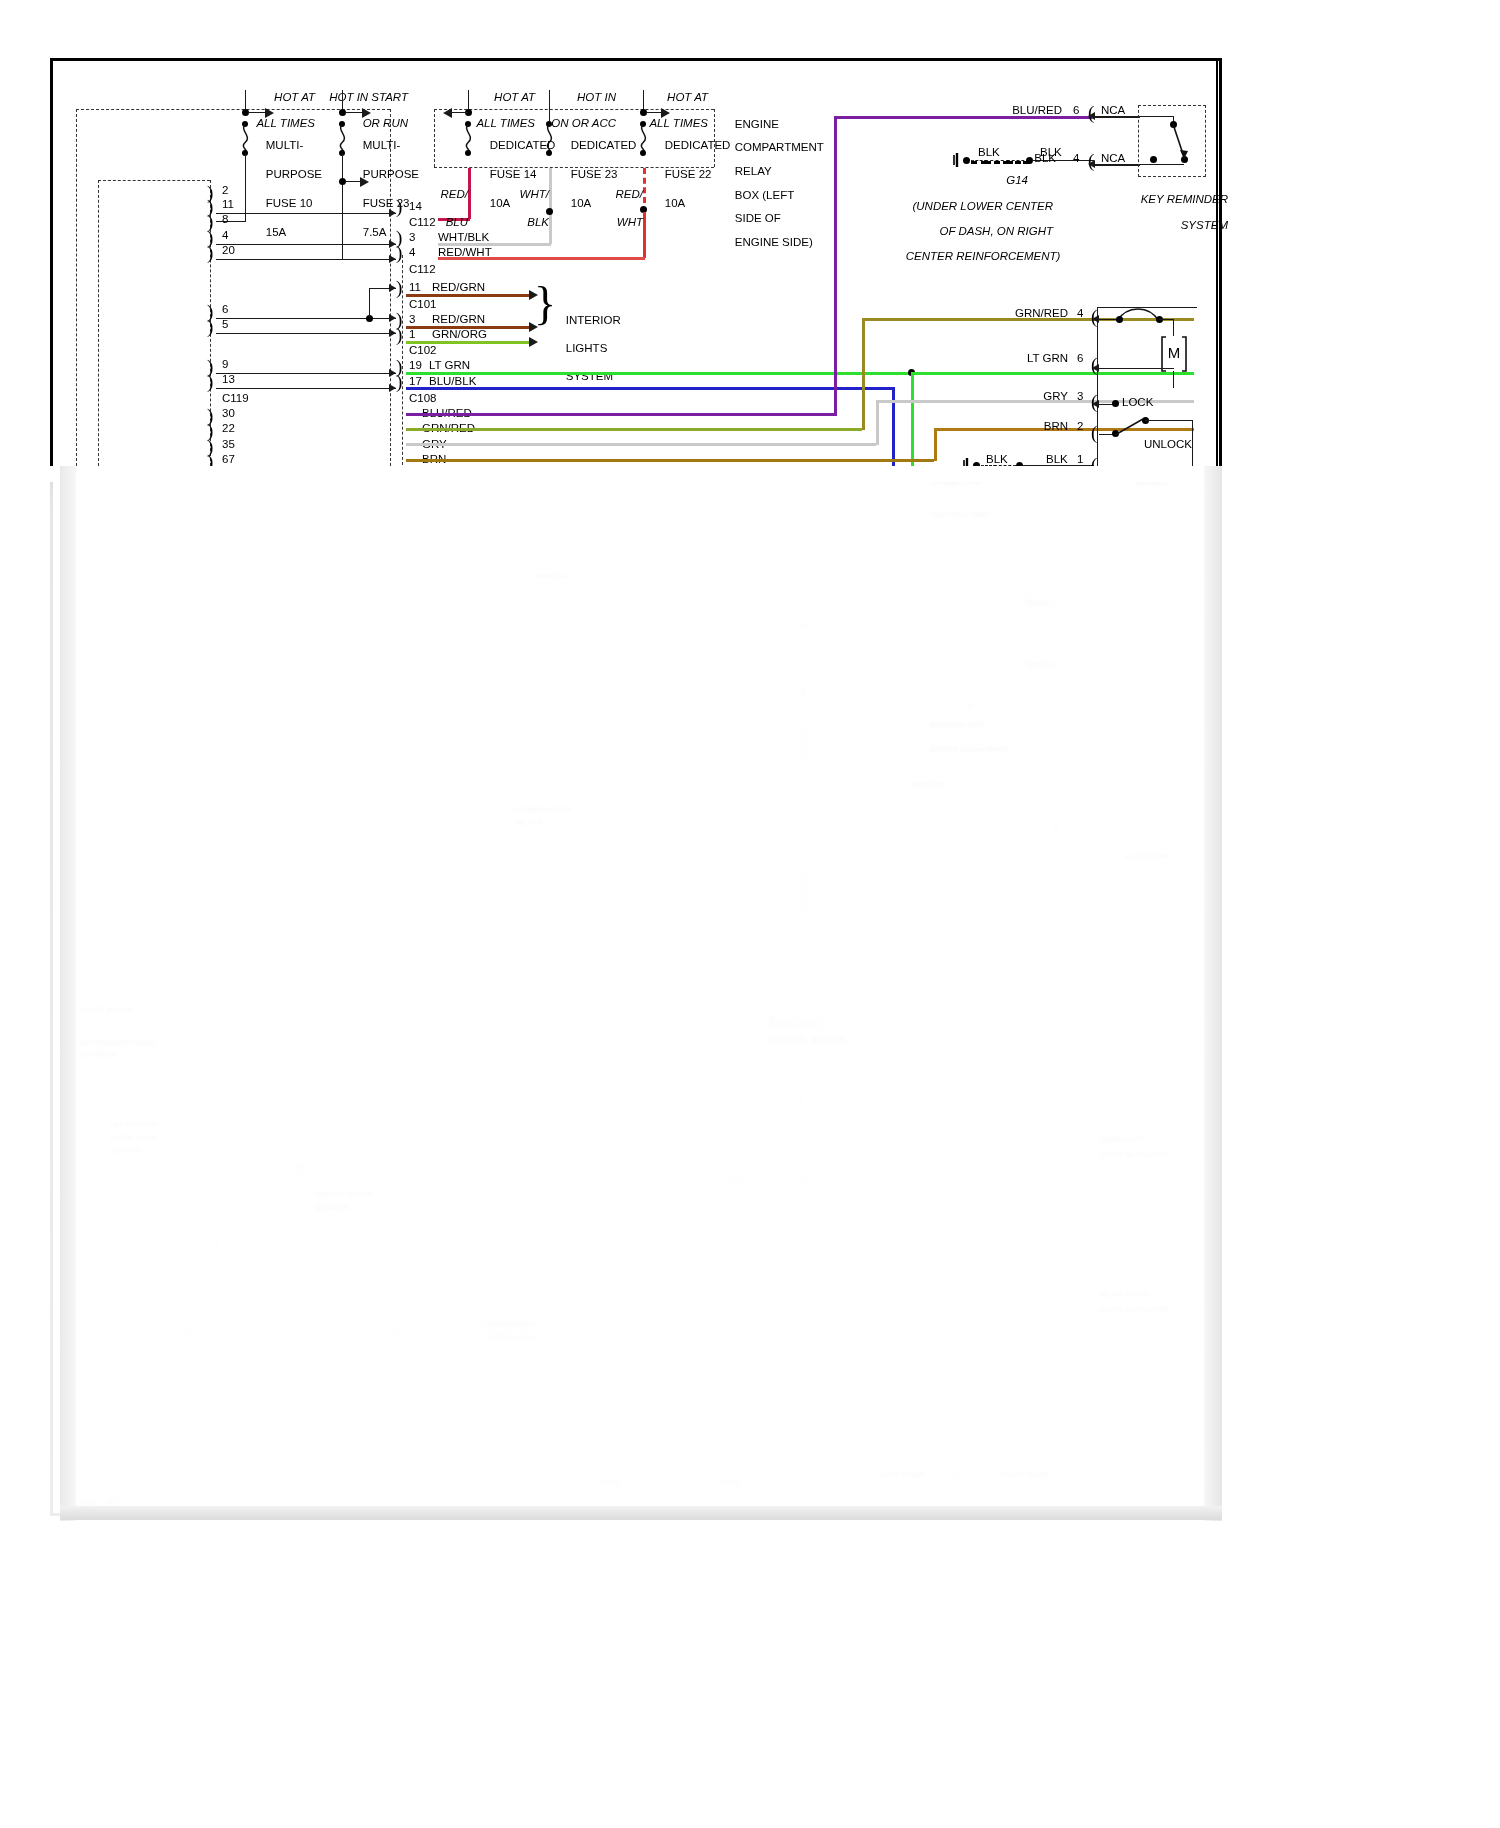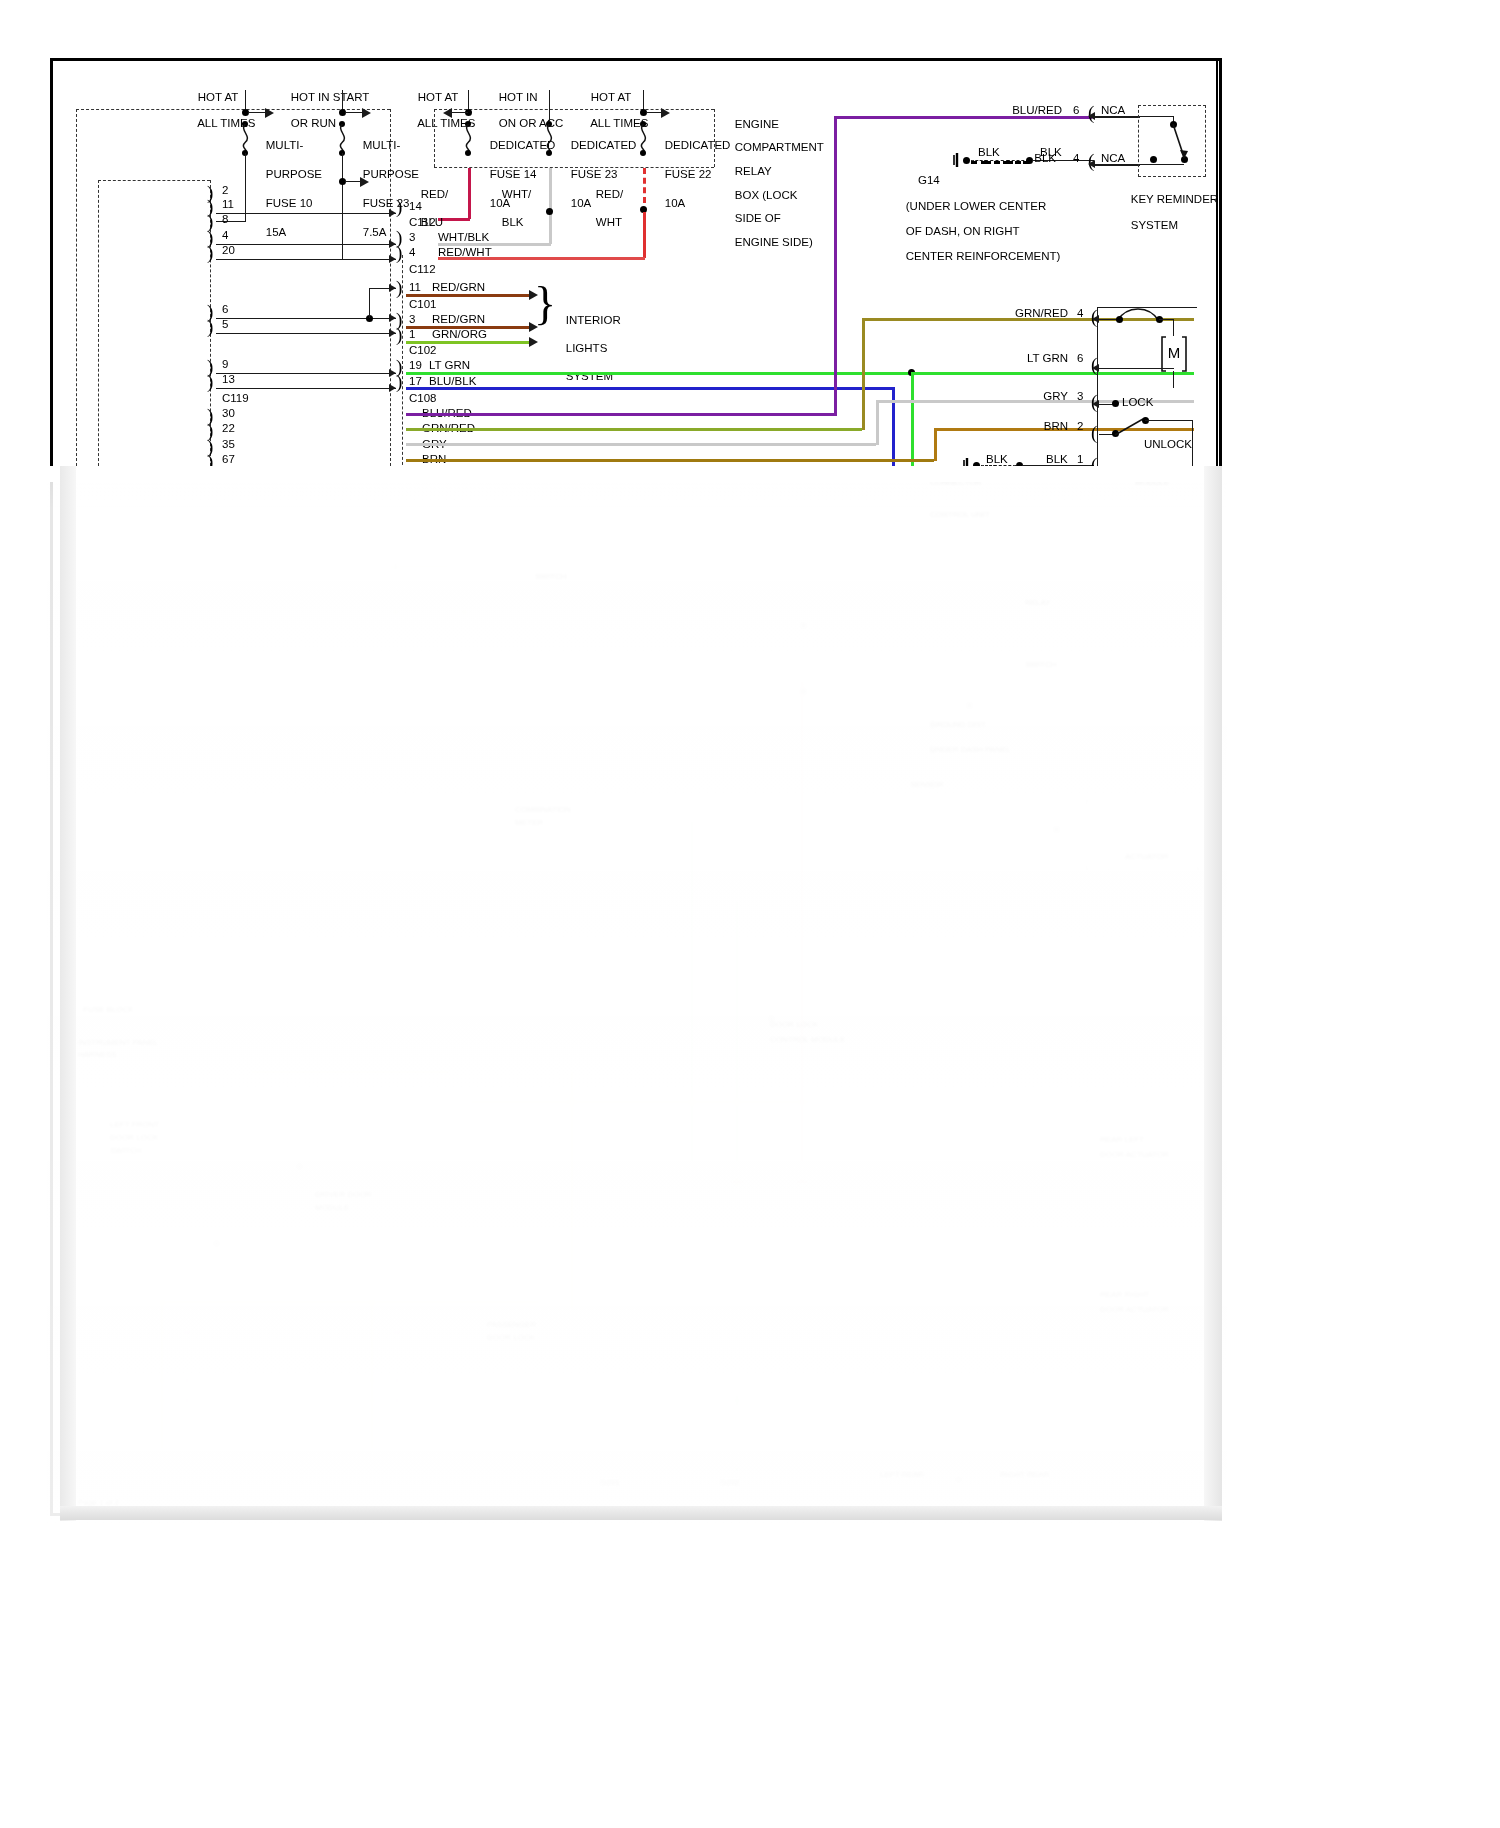--- a/index.html
+++ b/index.html
@@ -17,21 +17,21 @@
   .fade-strip{position:absolute;left:47px;top:466px;width:1180px;height:16px;background:#ffffff;}
   .sheet-edge-l{position:absolute;left:60px;top:466px;width:16px;height:1055px;
      background:linear-gradient(90deg,#e9e9e9,#f7f7f7);}
   .sheet-edge-r{position:absolute;left:1204px;top:466px;width:18px;height:1055px;
      background:linear-gradient(90deg,#f7f7f7,#e5e5e5);}
   .sheet-bottom{position:absolute;left:60px;top:1506px;width:1162px;height:14px;
      background:linear-gradient(180deg,#f2f2f2,#dcdcdc);}
 
   
   .t{position:absolute;font-size:11.5px;color:#000;line-height:13px;white-space:pre;}
-  .t.c{text-align:left;}
+  .t.c{text-align:right;font-style:italic;}
   .t.r{text-align:right;}
 
   .h{position:absolute;height:0;border-top:1.4px solid #1a1a1a;}
   .v{position:absolute;width:0;border-left:1.4px solid #1a1a1a;}
   .hd{position:absolute;height:0;border-top:1.6px dashed #333;}
   .vd{position:absolute;width:0;border-left:1.6px dashed #333;}
   .dot{position:absolute;width:7px;height:7px;border-radius:50%;background:#000;}
   .dot.sm{width:6px;height:6px;}
 
   
@@ -109,21 +109,21 @@
 
   <div class="hd" style="left:434px;top:109px;width:280px;"></div>
   <div class="hd" style="left:434px;top:167px;width:280px;"></div>
   <div class="vd" style="left:434px;top:109px;height:58px;"></div>
   <div class="vd" style="left:714px;top:109px;height:58px;"></div>
 
   <div class="t" style="left:722px;top:107px;line-height:11.8px;">
     <span>ENGINE</span><br>
     <span>COMPARTMENT</span><br>
     <span>RELAY</span><br>
-    <span>BOX (LOCK</span><br>
+    <span>BOX (LEFT</span><br>
     <span>SIDE OF</span><br>
     <span>ENGINE SIDE)</span>
   </div>
 
   <div class="v" style="left:245px;top:90px;height:22px;"></div>
   <div class="dot" style="left:242px;top:109px;"></div>
   <div class="h" style="left:248px;top:112px;width:18px;"></div>
   <div class="arrR" style="left:265px;top:108px;"></div>
   <div class="dot sm" style="left:242px;top:121px;"></div>
   <div class="fuse" style="left:238px;top:124px;">

